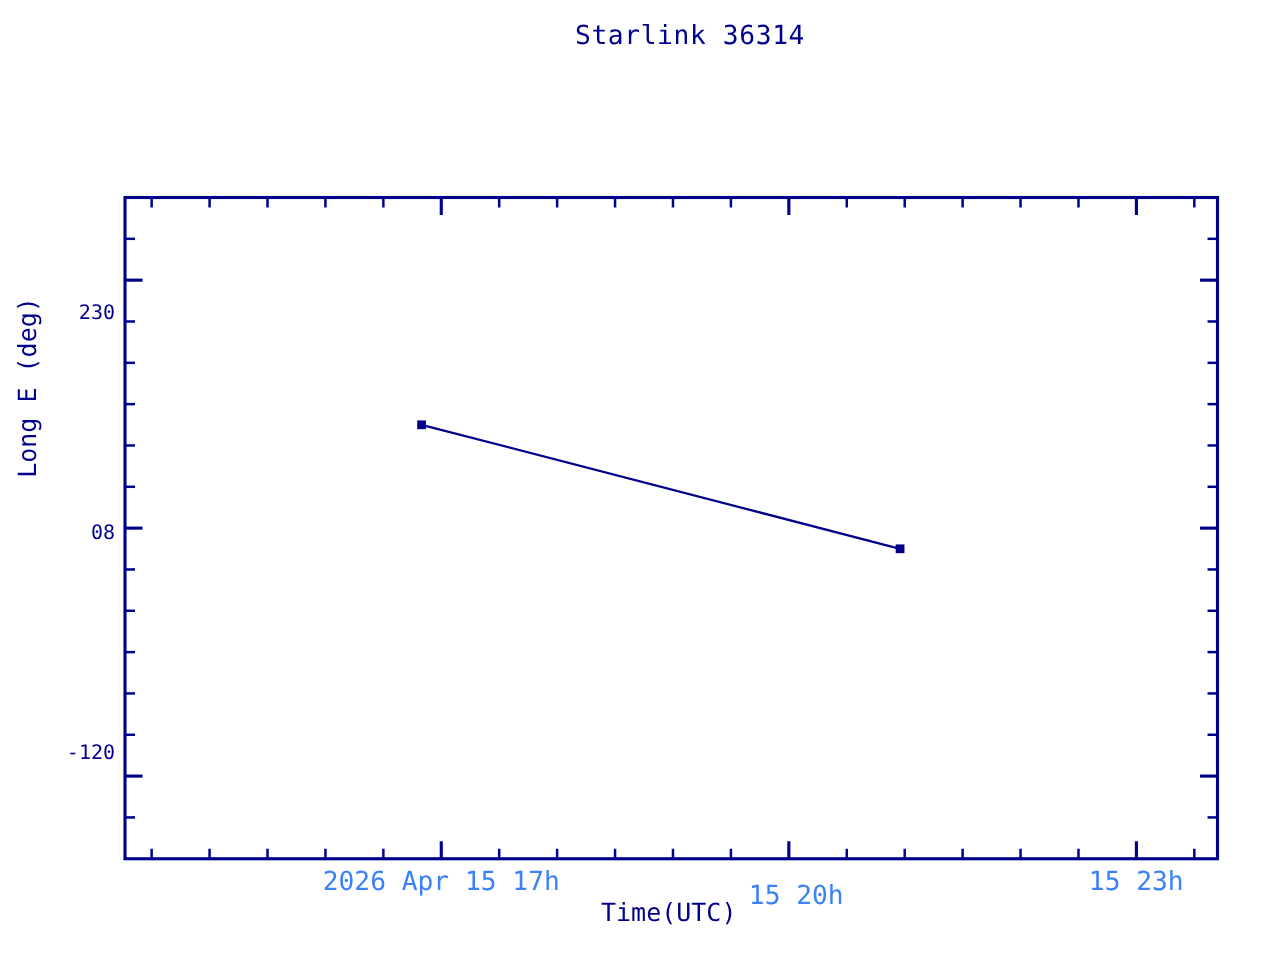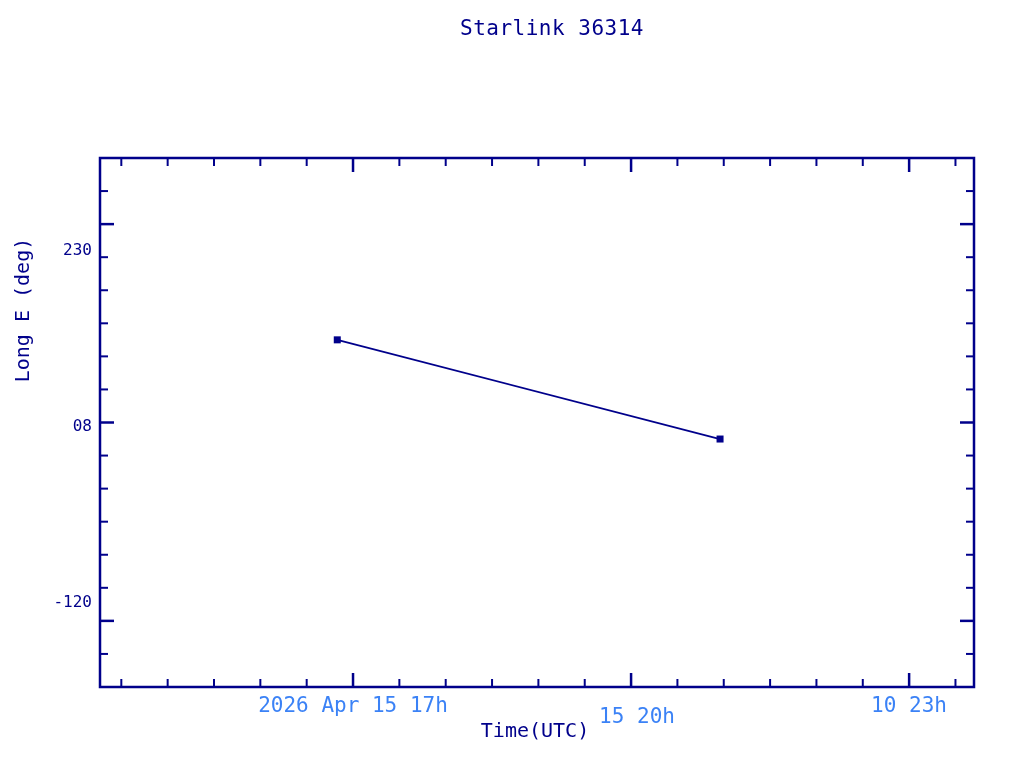--- a/index.html
+++ b/index.html
@@ -90,21 +90,21 @@
   <div class="axis-title-y">Long E (deg)</div>
 
   <div class="axis-title-x">Time(UTC)</div>
 
   <div class="tick-label-y" style="left: 22px; top: 240px;">230</div>
   <div class="tick-label-y" style="left: 22px; top: 416px;">08</div>
   <div class="tick-label-y" style="left: 22px; top: 592px;">-120</div>
 
   <div class="tick-label-x" style="left: 253px; top: 693px; width: 200px;">2026 Apr 15 17h</div>
   <div class="tick-label-x" style="left: 567px; top: 693px; width: 140px; margin-top: 11px;">15 20h</div>
-  <div class="tick-label-x" style="left: 839px; top: 693px; width: 140px;">10 23h</div>
+  <div class="tick-label-x" style="left: 839px; top: 693px; width: 140px;">15 23h</div>
 
   <svg class="plot-svg" viewBox="0 0 1024 768">
     <g id="axes-frame">
       <rect x="100" y="158" width="874" height="529" fill="none" stroke="#00008b" stroke-width="2.5"></rect>
     </g>
     <g id="ticks-group">
         <line x1="121.31707317073175" y1="687" x2="121.31707317073175" y2="679" stroke="#00008b" stroke-width="2"></line>
         <line x1="121.31707317073175" y1="158" x2="121.31707317073175" y2="166" stroke="#00008b" stroke-width="2"></line>
         <line x1="167.65853658536588" y1="687" x2="167.65853658536588" y2="679" stroke="#00008b" stroke-width="2"></line>
         <line x1="167.65853658536588" y1="158" x2="167.65853658536588" y2="166" stroke="#00008b" stroke-width="2"></line>

